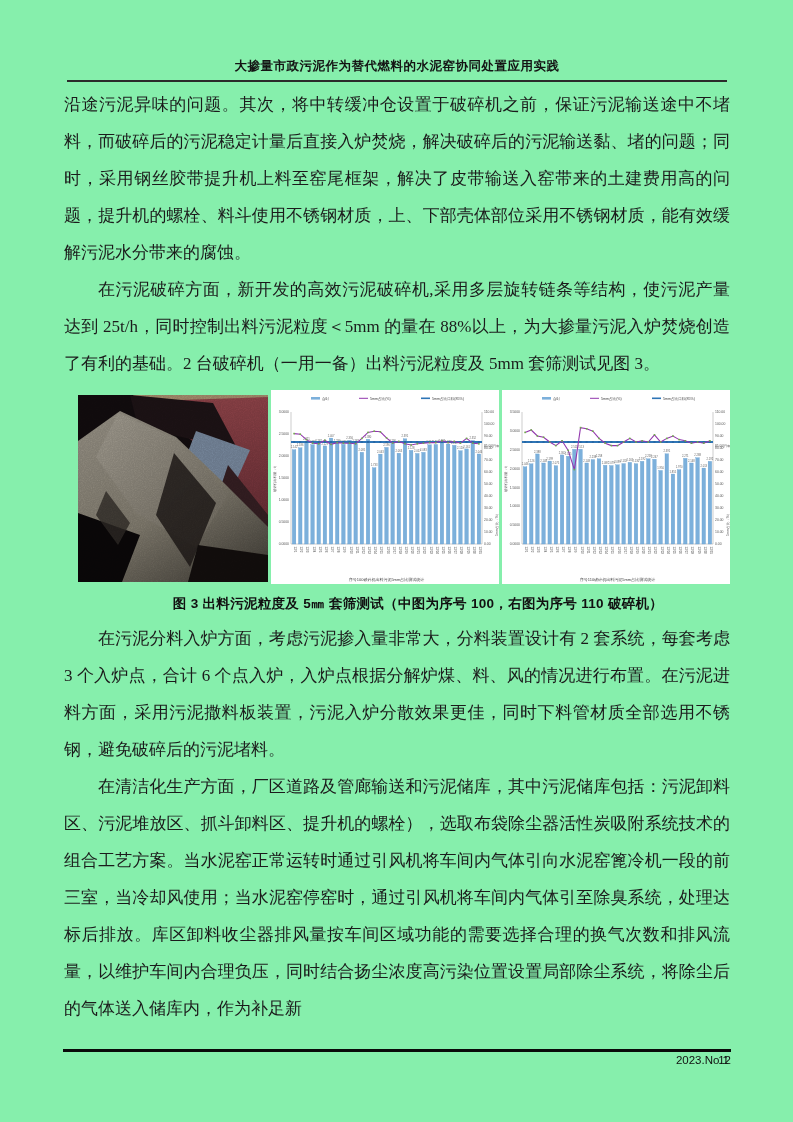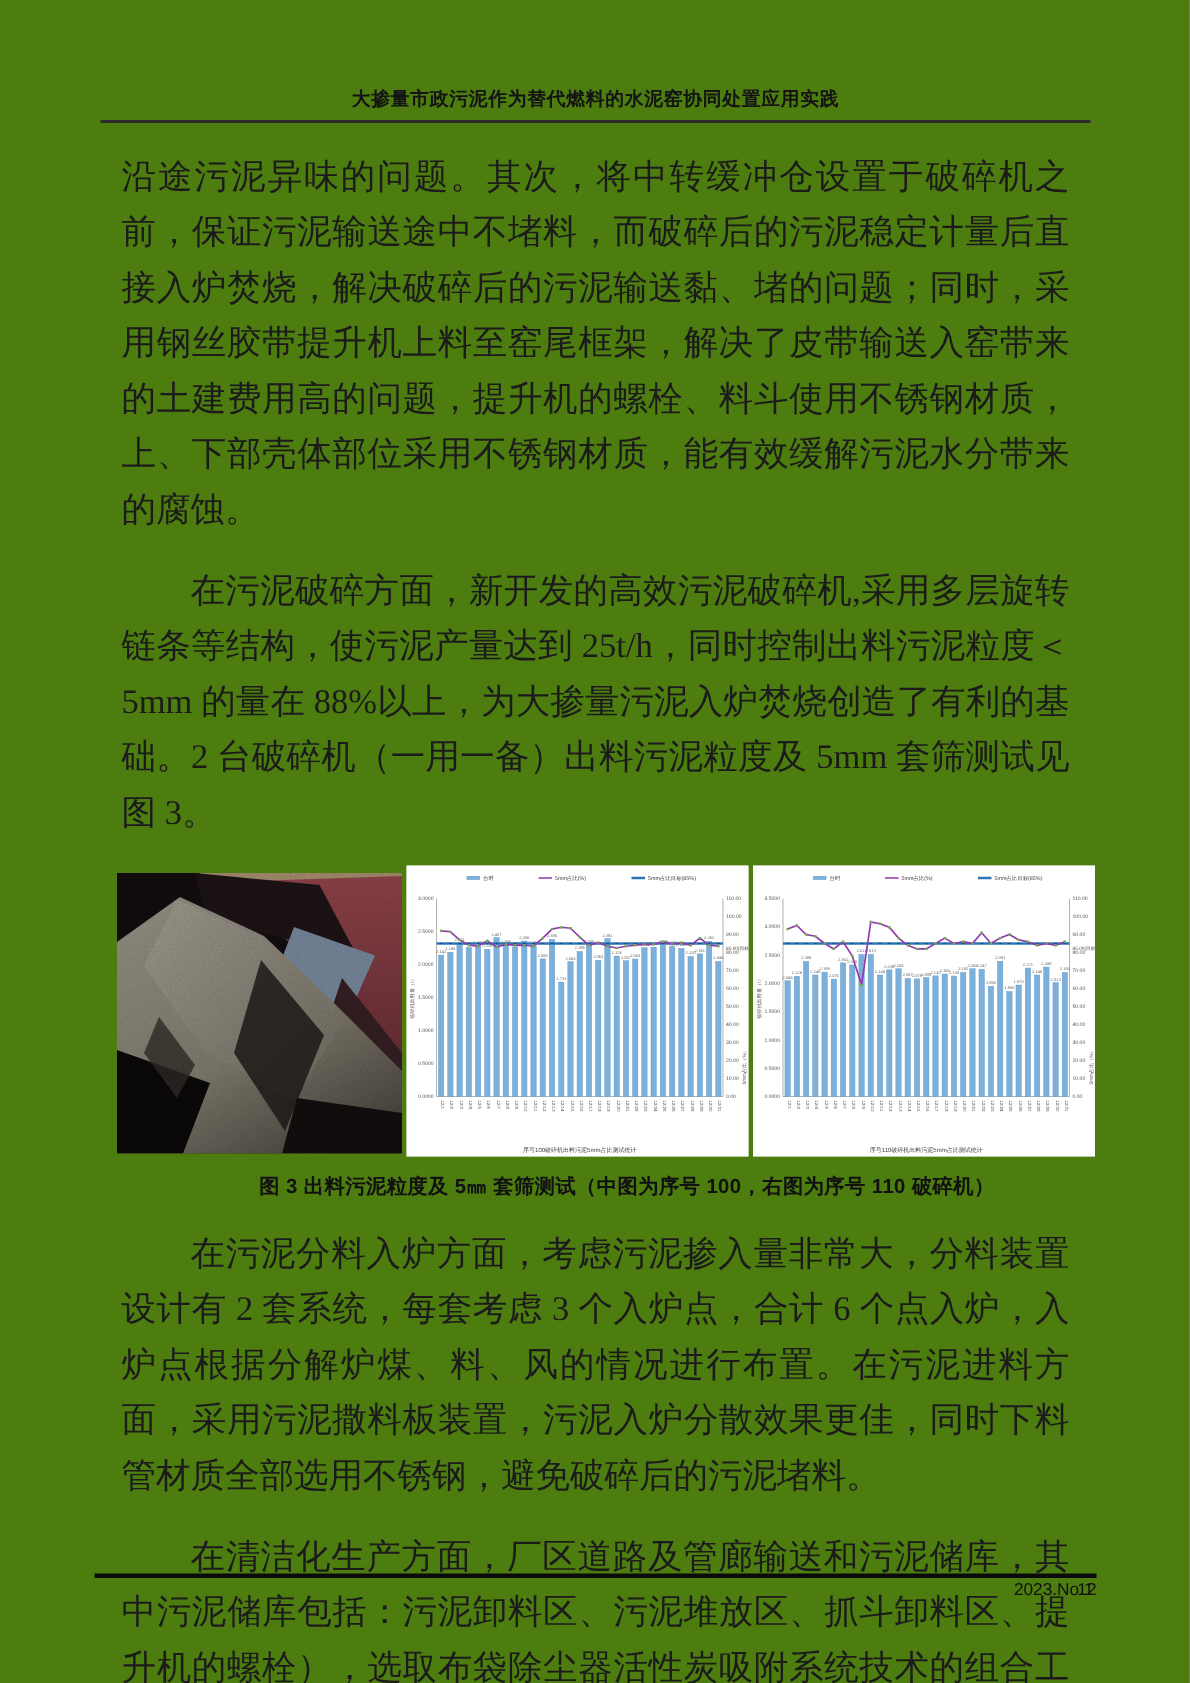--- a/index.html
+++ b/index.html
@@ -1,30 +1,30 @@
 <!DOCTYPE html>
 <html><head>
 <meta charset="utf-8">
 <style>
   html,body{margin:0;padding:0;background:#888;}
   .page{
     position:relative; width:793px; height:1122px; margin:0 auto;
-    background:#4d7c0f; overflow:hidden;
+    background:#86efac; overflow:hidden;
     font-family:"Liberation Serif","DejaVu Serif",serif;
     color:#1b1b1b;
   }
   .header{ padding-top:58px; margin:0 66px 0 67px; }
   .running-title{
     text-align:center; font-family:"Liberation Sans","DejaVu Sans",sans-serif;
     font-weight:bold; font-size:12.5px; letter-spacing:0.5px; color:#141414;
     padding-bottom:5px; border-bottom:2px solid #2b2b2b;
   }
   .body-text{ margin:4px 63px 0 64px; }
   .body-p{
-    margin:17px; font-size:23px; line-height:37px; text-align:justify;
+    margin:0; font-size:17px; line-height:37px; text-align:justify;
     text-justify:inter-ideograph; word-break:break-all;
   }
   .indent{ text-indent:2em; }
   .figure-row{
     margin:8px 60px 0 78px; height:196px;
     display:flex; align-items:flex-start; gap:3px;
   }
   .photo-panel{ width:190px; height:187px; margin-top:5px; flex:none; }
   .chart-panel{ width:228px; height:194px; flex:none; background:#fff; }
   .figure-caption{

